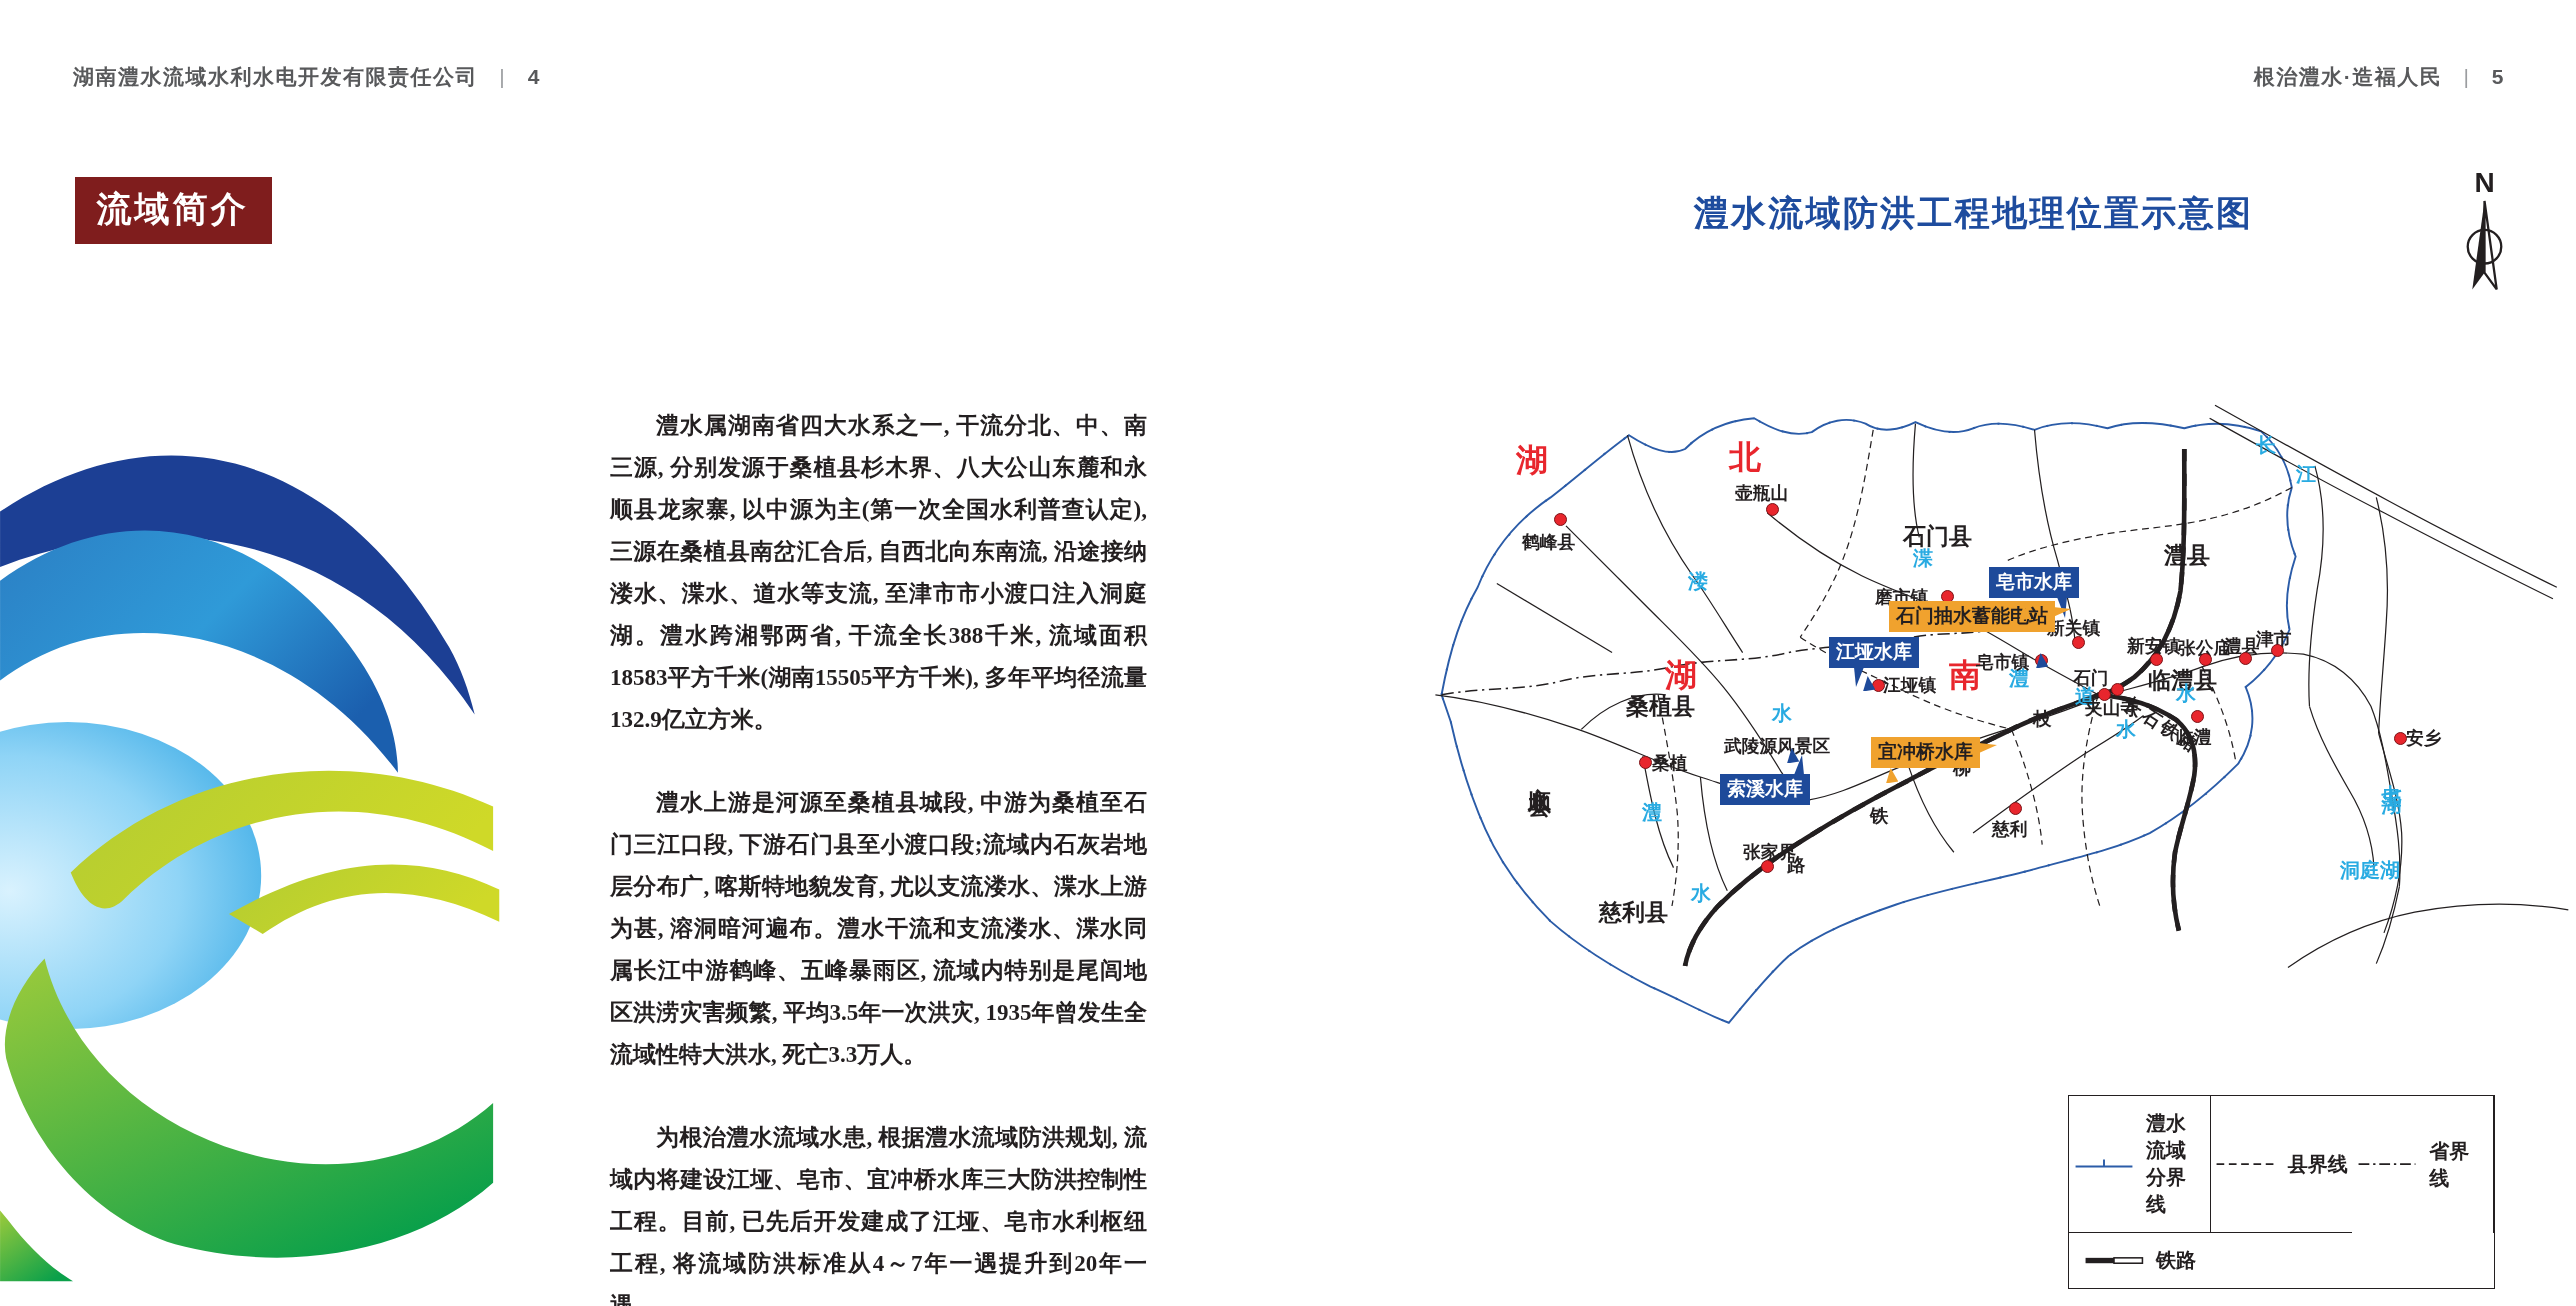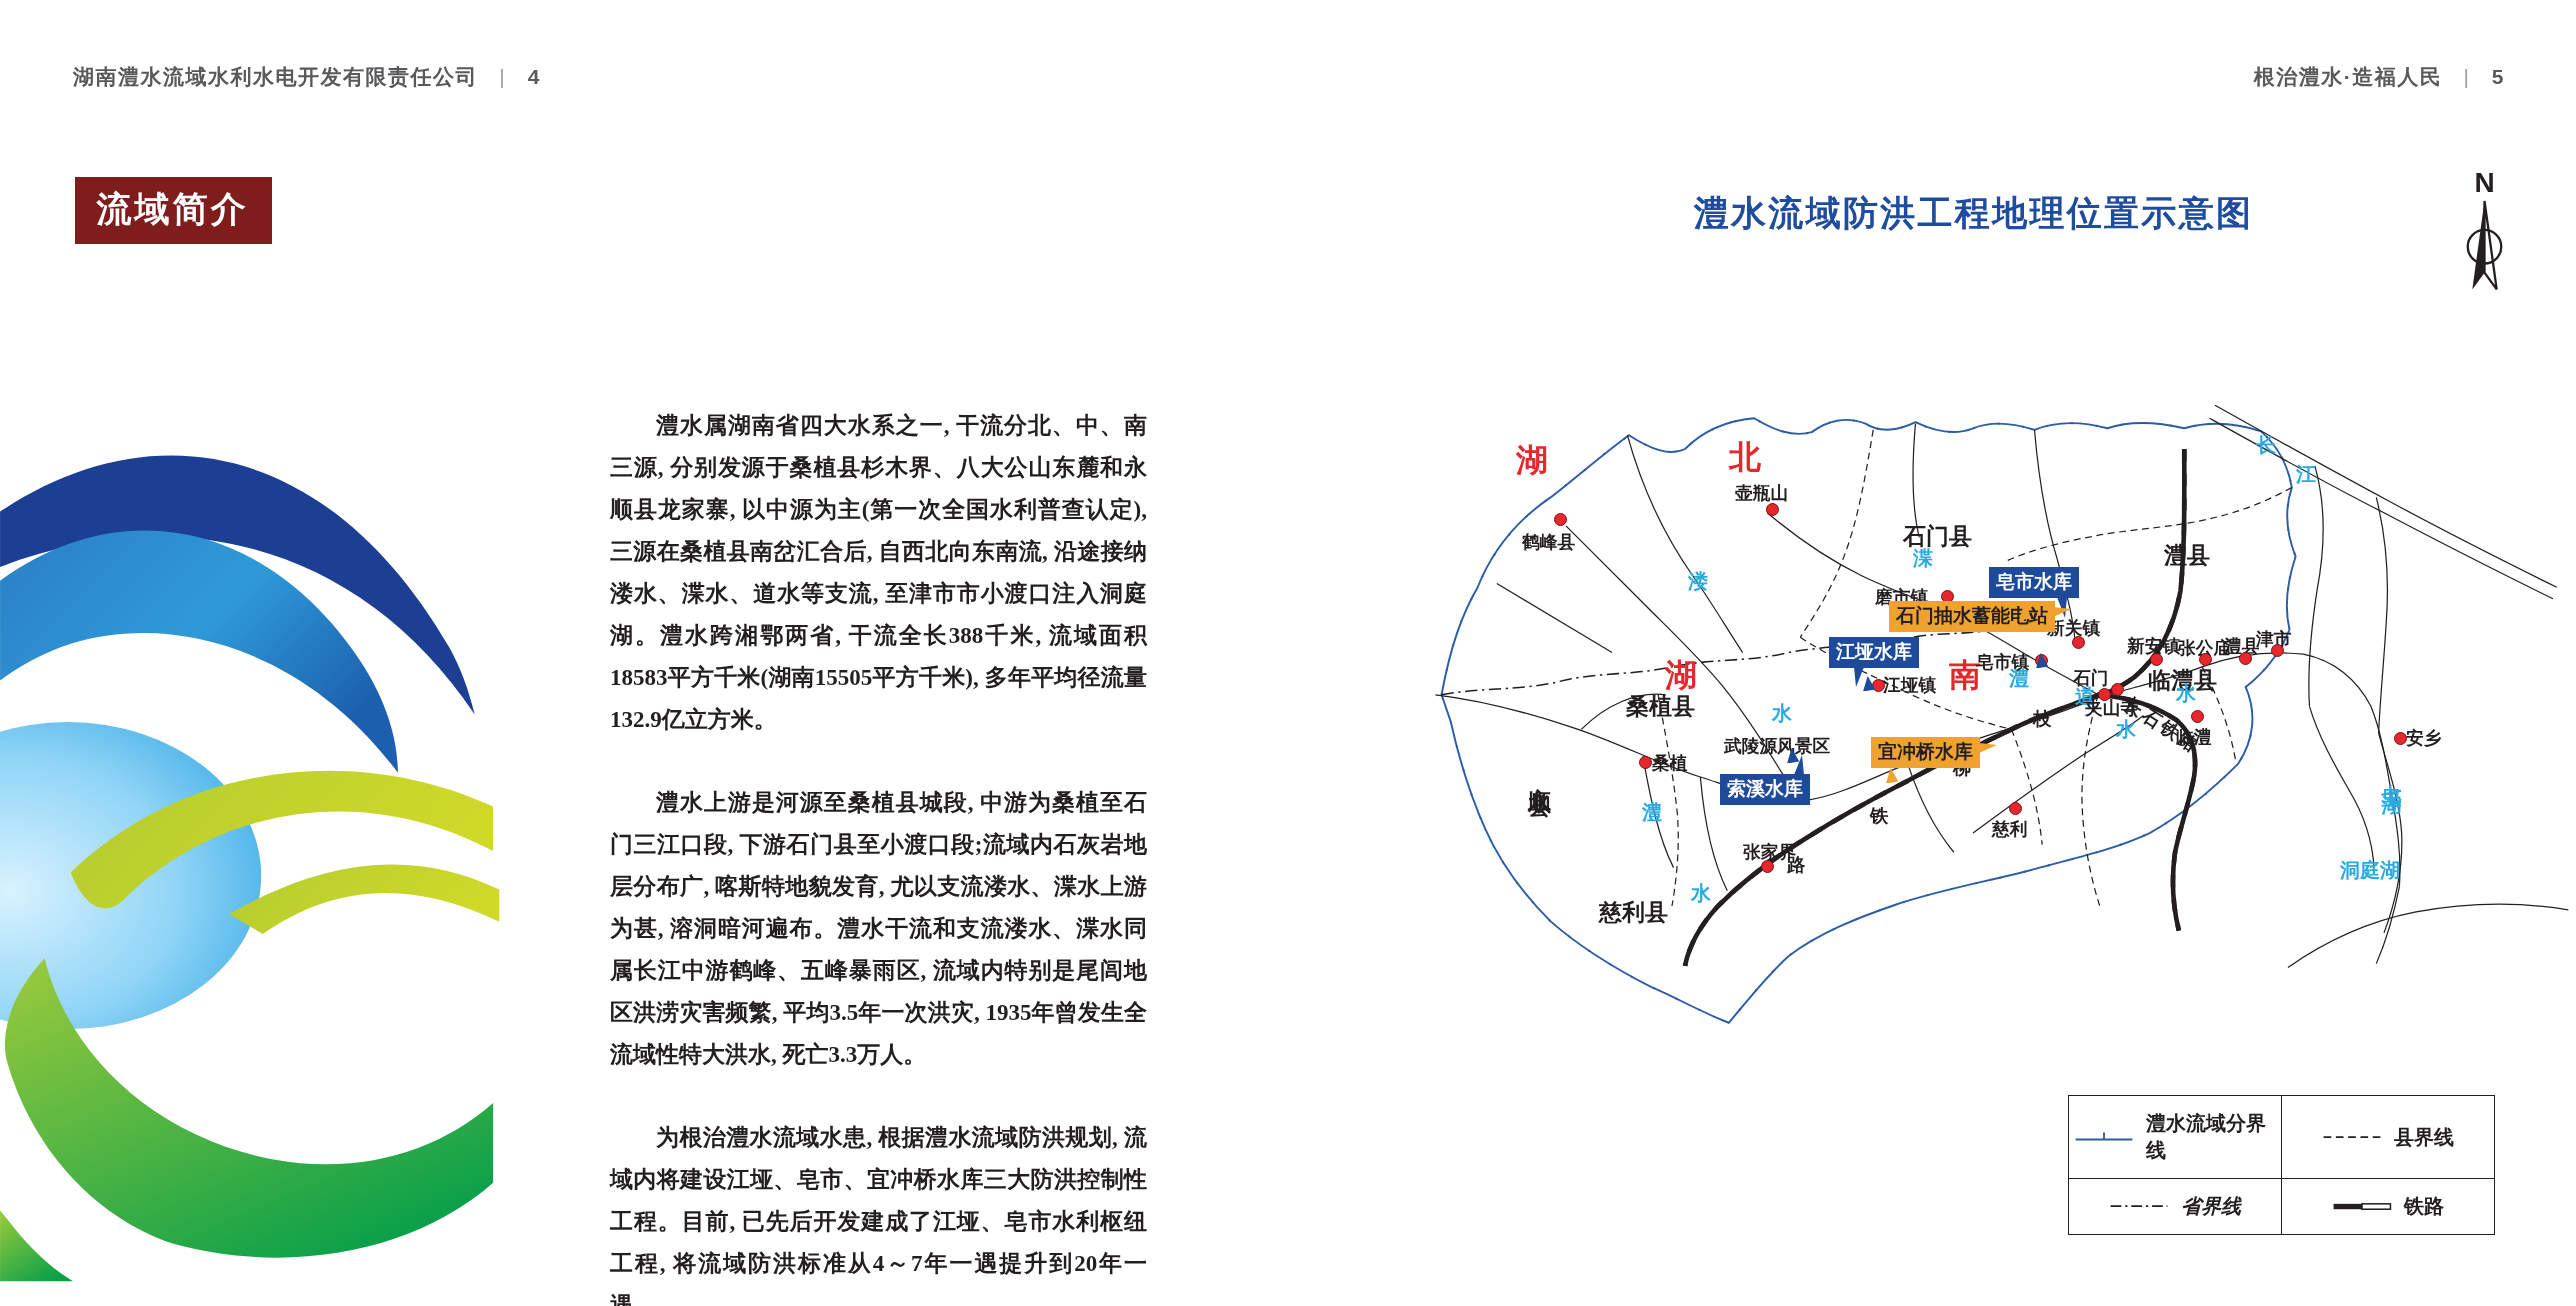--- a/index.html
+++ b/index.html
@@ -51,26 +51,26 @@
   .ptr-top-right{left:82%;bottom:96%;border-bottom:20px solid var(--c);border-left-width:8.4px;border-right-width:2.3px;}
   .ptr-bottom-right{left:76%;top:96%;border-top:21.5px solid var(--c);border-left-width:8.4px;border-right-width:2.3px;}
   .sail{position:absolute;width:12.3px;height:15.4px;clip-path:polygon(0 100%,38% 0,100% 88%,0 100%);}
   .sail-blue{background:#1e4a9a;}
   .sail-orange{background:#f0a22e;}
 
   
   #legend{position:absolute;left:2068px;top:1095px;width:425px;border:1.5px solid #231f20;background:#fff;}
   #legend .lg-title{border-bottom:1.5px solid #231f20;text-align:center;font-size:23px;
       font-weight:bold;padding:7.7px 0;letter-spacing:14px;}
-  #legend .lg-grid{display:grid;grid-template-columns:1fr 1fr;}
+  #legend .lg-grid{display:grid;grid-template-columns:1fr 1fr 1fr;}
   #legend .lg-cell{display:flex;align-items:center;justify-content:center;gap:12.3px;
       padding:14px 4.6px;font-size:20px;font-weight:bold;}
   #legend .lg-cell:nth-child(1){border-right:1.5px solid #231f20;border-bottom:1.5px solid #231f20;}
   #legend .lg-cell:nth-child(2){border-bottom:1.5px solid #231f20;}
-  #legend .lg-cell:nth-child(3){border-right:1.5px solid #231f20;font-style:italic;}
+  #legend .lg-cell:nth-child(3){border-right:1.5px solid #231f20;}
   .lg-sym{width:60px;height:12.3px;flex:0 0 auto;}
 </style>
 </head>
 <body>
 
 <div id="header-left" class="pg-header">
   <span>湖南澧水流域水利水电开发有限责任公司</span>
   <span class="hdr-div">|</span>
   <span>4</span>
 </div>

